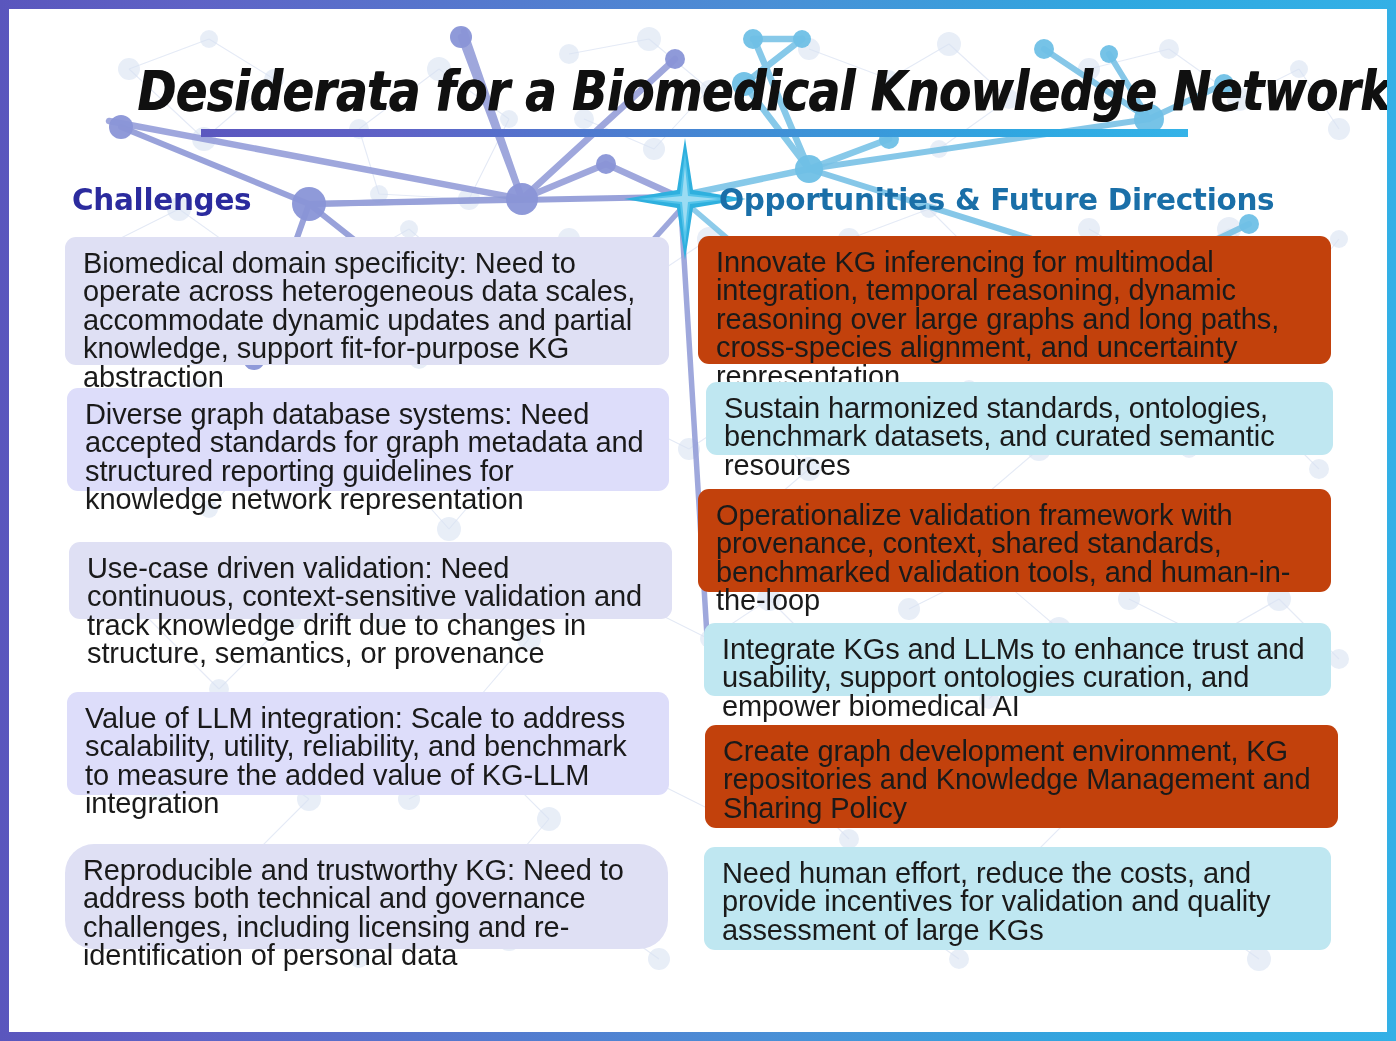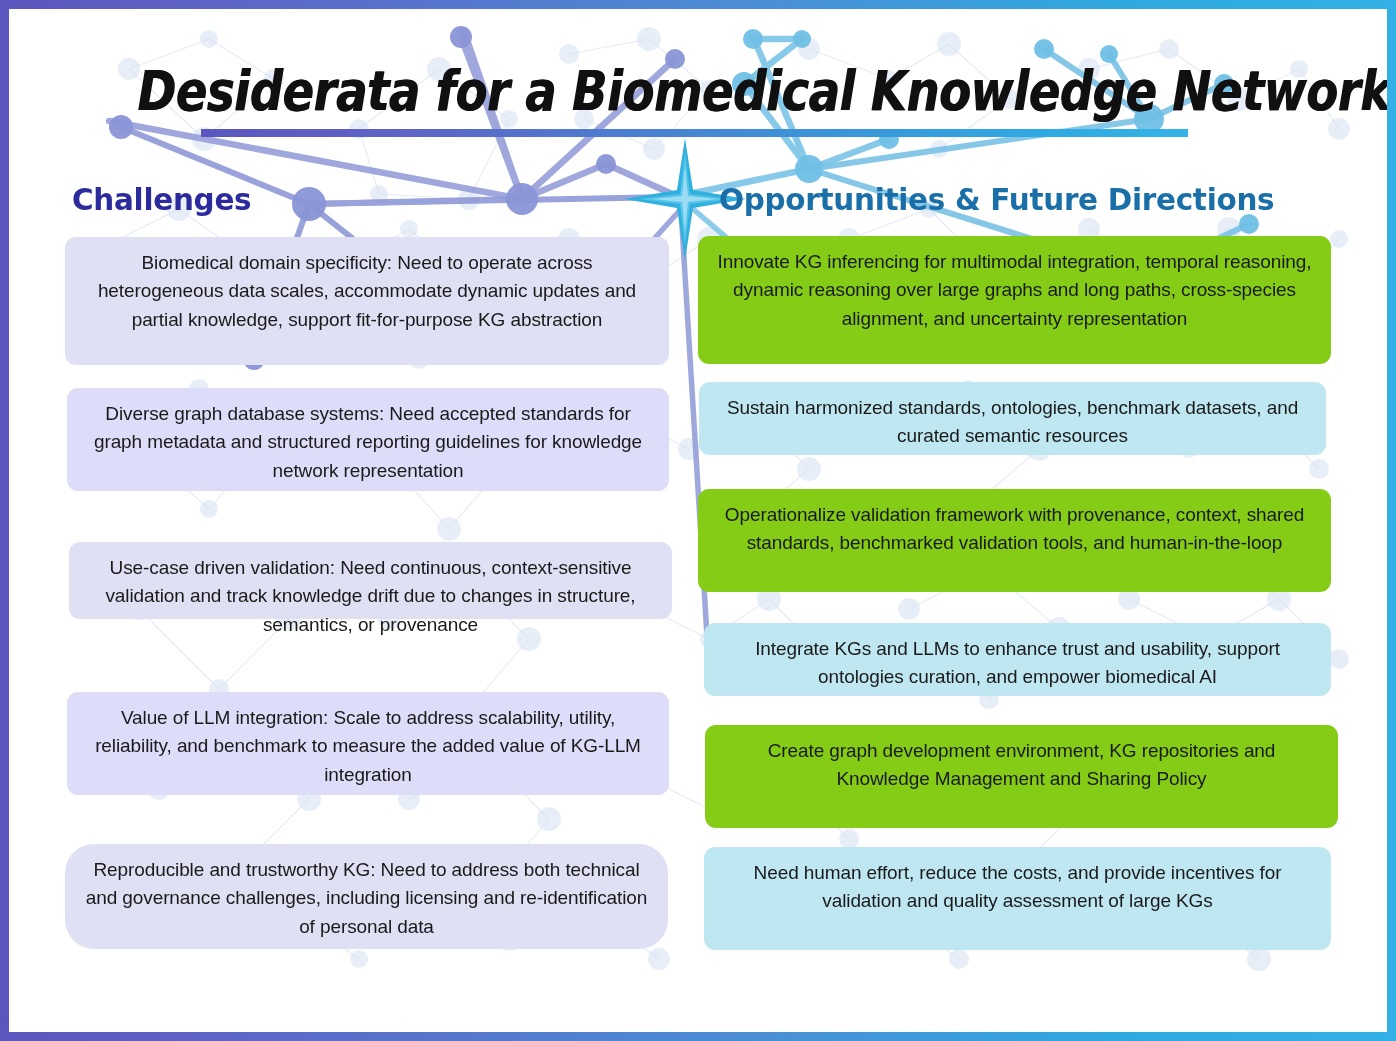--- a/index.html
+++ b/index.html
@@ -99,29 +99,28 @@
     top: 228px;
   }
   #col-left  { left: 48px;  width: 612px; }
   #col-right { left: 689px; width: 633px; }
 
   .card {
     position: absolute;
     box-sizing: border-box;
     border-radius: 11px;
     padding: 12px 18px 13px 18px;
-    font-size: 19px;
+    font-size: 29px;
     line-height: 28.4px;
     color: #1a1a1a;
     letter-spacing: -0.1px;
-    text-align: center;
   }
   .card.lav-a { background: #dfe0f4; }
   .card.lav-b { background: #ddddfa; }
-  .card.cy-a  { background: #84cc16; }
+  .card.cy-a  { background: #c2410c; }
   .card.cy-b  { background: #bfe7f1; }
   .card-text { margin: 0; }
 </style>
 </head>
 <body>
 
 <div id="slide">
   <div id="canvas">
 
     <svg id="bg-graph" viewBox="0 0 1378 1023" preserveAspectRatio="none">
@@ -387,21 +386,21 @@
       </div>
       <div class="card lav-a" style="left:8px; top:607px; width:603px; height:105px;border-radius:29px;">
         <p class="card-text">Reproducible and trustworthy KG: Need to address both technical and governance challenges, including licensing and re-identification of personal data</p>
       </div>
     </div>
 
     <div class="col" id="col-right">
       <div class="card cy-a" style="left:0px; top:-1px; width:633px; height:128px;">
         <p class="card-text">Innovate KG inferencing for multimodal integration, temporal reasoning, dynamic reasoning over large graphs and long paths, cross-species alignment, and uncertainty representation</p>
       </div>
-      <div class="card cy-b" style="left:1px; top:145px; width:627px; height:73px;">
+      <div class="card cy-b" style="left:8px; top:145px; width:627px; height:73px;">
         <p class="card-text">Sustain harmonized standards, ontologies, benchmark datasets, and curated semantic resources</p>
       </div>
       <div class="card cy-a" style="left:0px; top:252px; width:633px; height:103px;">
         <p class="card-text">Operationalize validation framework with provenance, context, shared standards, benchmarked validation tools, and human-in-the-loop</p>
       </div>
       <div class="card cy-b" style="left:6px; top:386px; width:627px; height:73px;">
         <p class="card-text">Integrate KGs and LLMs to enhance trust and usability, support ontologies curation, and empower biomedical AI</p>
       </div>
       <div class="card cy-a" style="left:7px; top:488px; width:633px; height:103px;">
         <p class="card-text">Create graph development environment, KG repositories and Knowledge Management and Sharing Policy</p>

